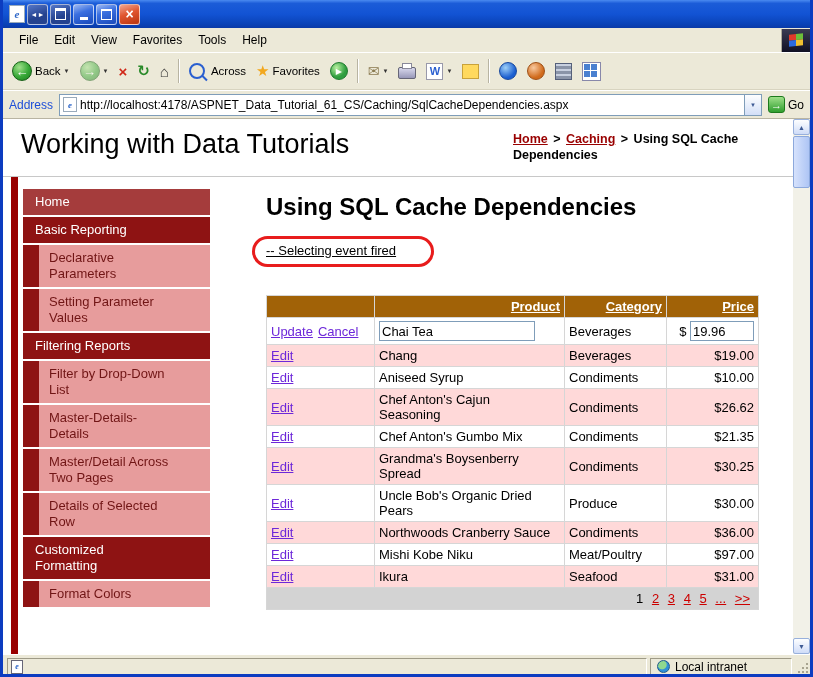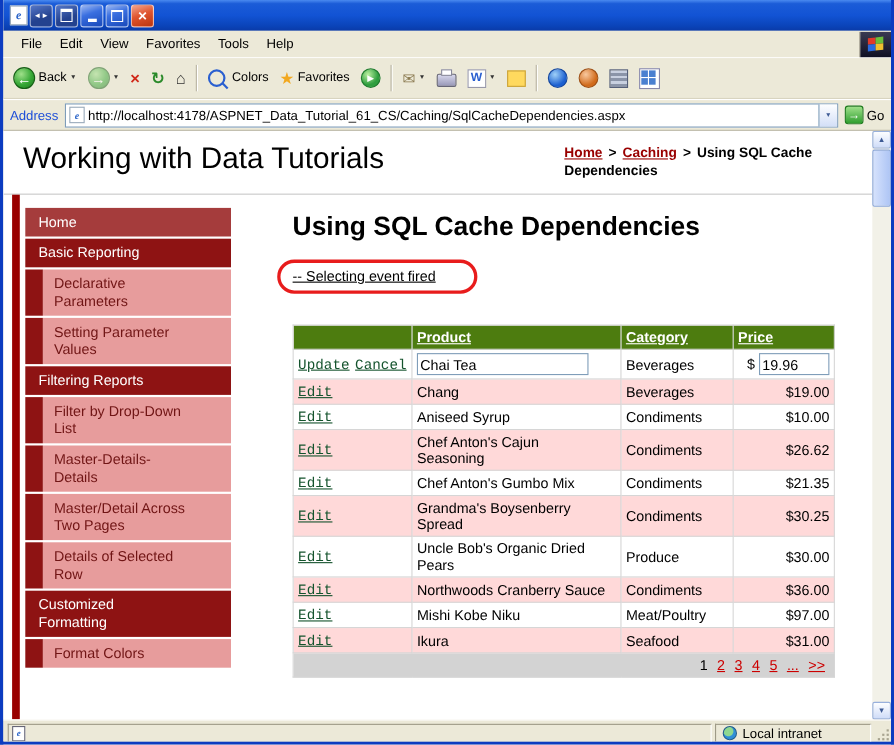--- a/index.html
+++ b/index.html
@@ -91,26 +91,26 @@
   .main h1{font-size:24px;font-weight:bold;margin:0 0 22px;}
   .main h2{font-size:17px;font-weight:bold;margin:0 0 30px;}
   .msg-wrap{position:relative;margin:0 0 32px;height:20px;text-decoration:underline;}
   .event-msg{font-size:13px;position:relative;}
   .annotation{position:absolute;left:-14px;top:-7px;width:182px;height:31px;border:3px solid #e81c1c;border-radius:16px;box-sizing:border-box;}
 
   
   .grid{border-collapse:collapse;table-layout:fixed;width:492px;border:1px solid #888;}
   .grid col.c1{width:108px}.grid col.c2{width:190px}.grid col.c3{width:102px}.grid col.c4{width:92px}
   .grid td,.grid th{border:1px solid #d6d6d6;box-sizing:border-box;}
-  .ghead th{background:#4d7c0f;color:#fff;padding:3px 4px;font-size:13px;text-align:left;}
+  .ghead th{background:#a16207;color:#fff;padding:3px 4px;font-size:13px;text-align:right;}
   .ghead a{color:#fff;font-weight:bold;text-decoration:underline;cursor:pointer;}
   .row td,.editrow td{padding:3px 4px;vertical-align:middle;background:#fff;}
   .r-pink td{background:#ffd9d9;}
   .c-edit{white-space:nowrap;padding-left:6px;}
-  .blu{color:#14532d;text-decoration:underline;cursor:pointer;margin-right:5px;font-family:Liberation Mono, monospace;}
+  .blu{color:#6d28d9;text-decoration:underline;cursor:pointer;margin-right:5px;}
   .plbl{max-width:174px;display:inline-block;vertical-align:top;}
   .c-cat{padding-left:6px;}
   .c-price{text-align:right;padding-right:6px;white-space:nowrap;}
   .txt{border:1px solid #7f9db9;font-size:13px;font-family:inherit;height:18px;padding:0 2px;}
   .prod-txt{width:150px;}
   .price-txt{width:58px;}
   .pager-row td{background:#d3d3d3;text-align:right;padding:3px 8px;font-size:13px;}
   .pg{color:#cc0000;text-decoration:underline;margin-left:5px;cursor:pointer;}
   .pg-cur{color:#000;margin-left:5px;}
 
@@ -190,21 +190,21 @@
       </span>
     <span class="tool">
         <span class="refresh">↻</span>
       </span>
     <span class="tool">
         <span class="home">⌂</span>
       </span>
     <span class="tsep"></span>
     <span class="tool">
       <span class="mag"></span>
-      <span>Colors</span>
+      <span>Across</span>
     </span>
     <span class="tool">
       <span class="star">★</span>
       <span>Favorites</span>
     </span>
     <span class="tool">
         <span class="media">▶</span>
       </span>
     <span class="tsep"></span>
     <span class="tool">

